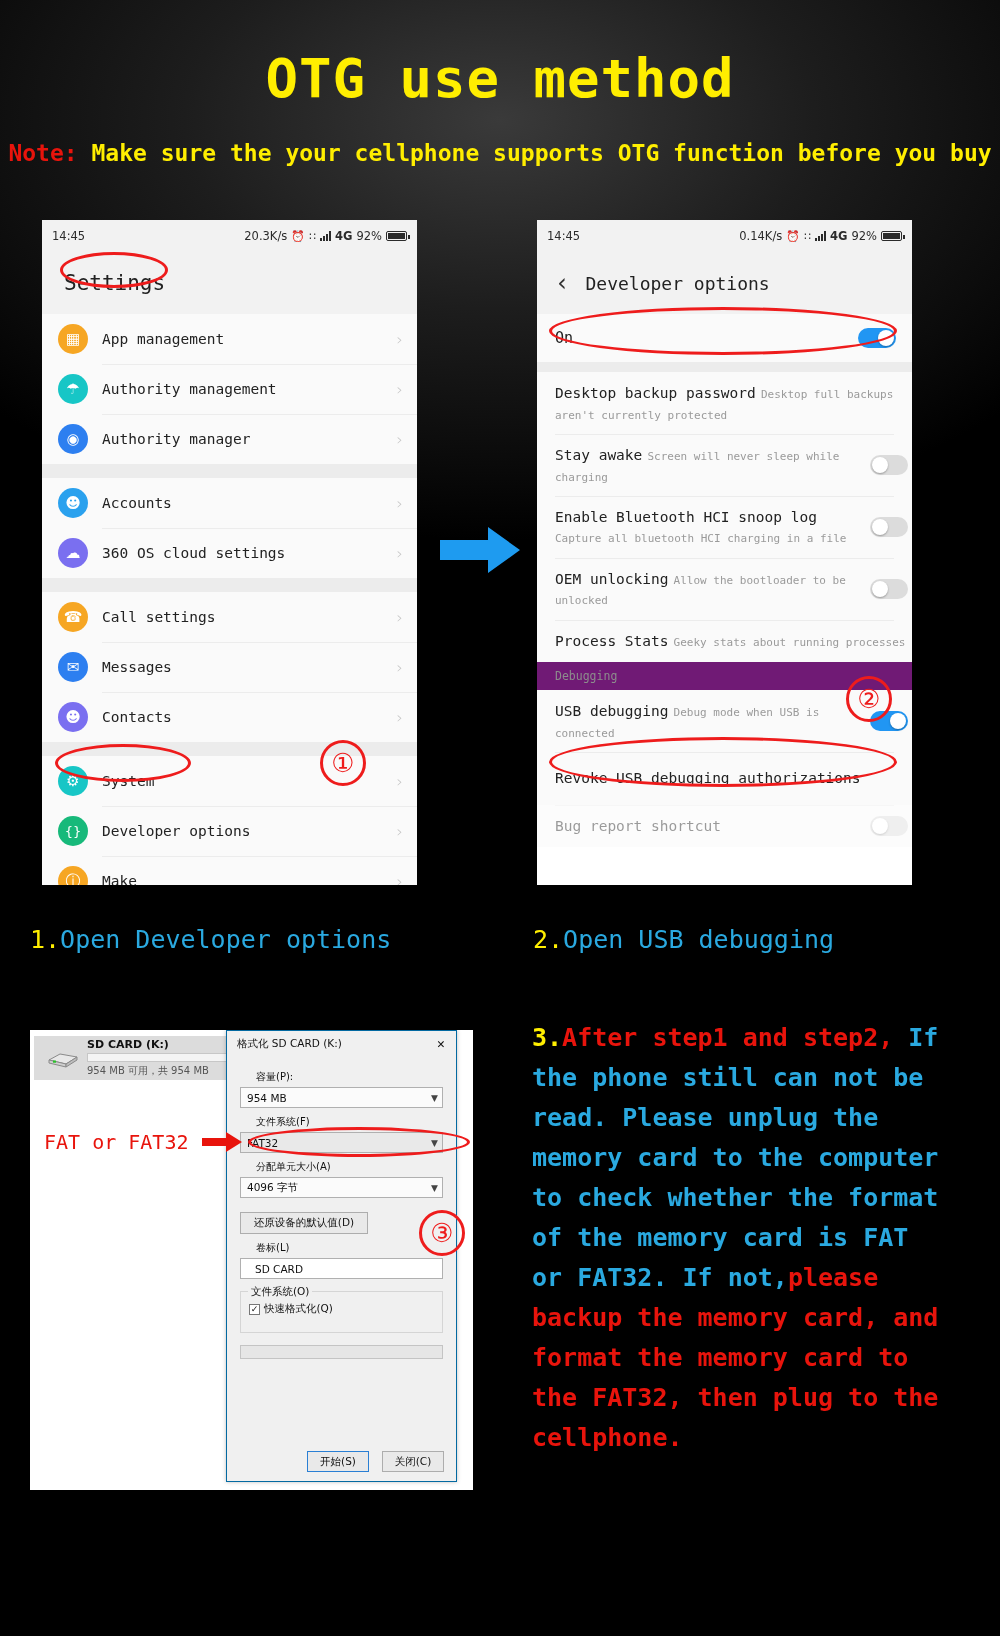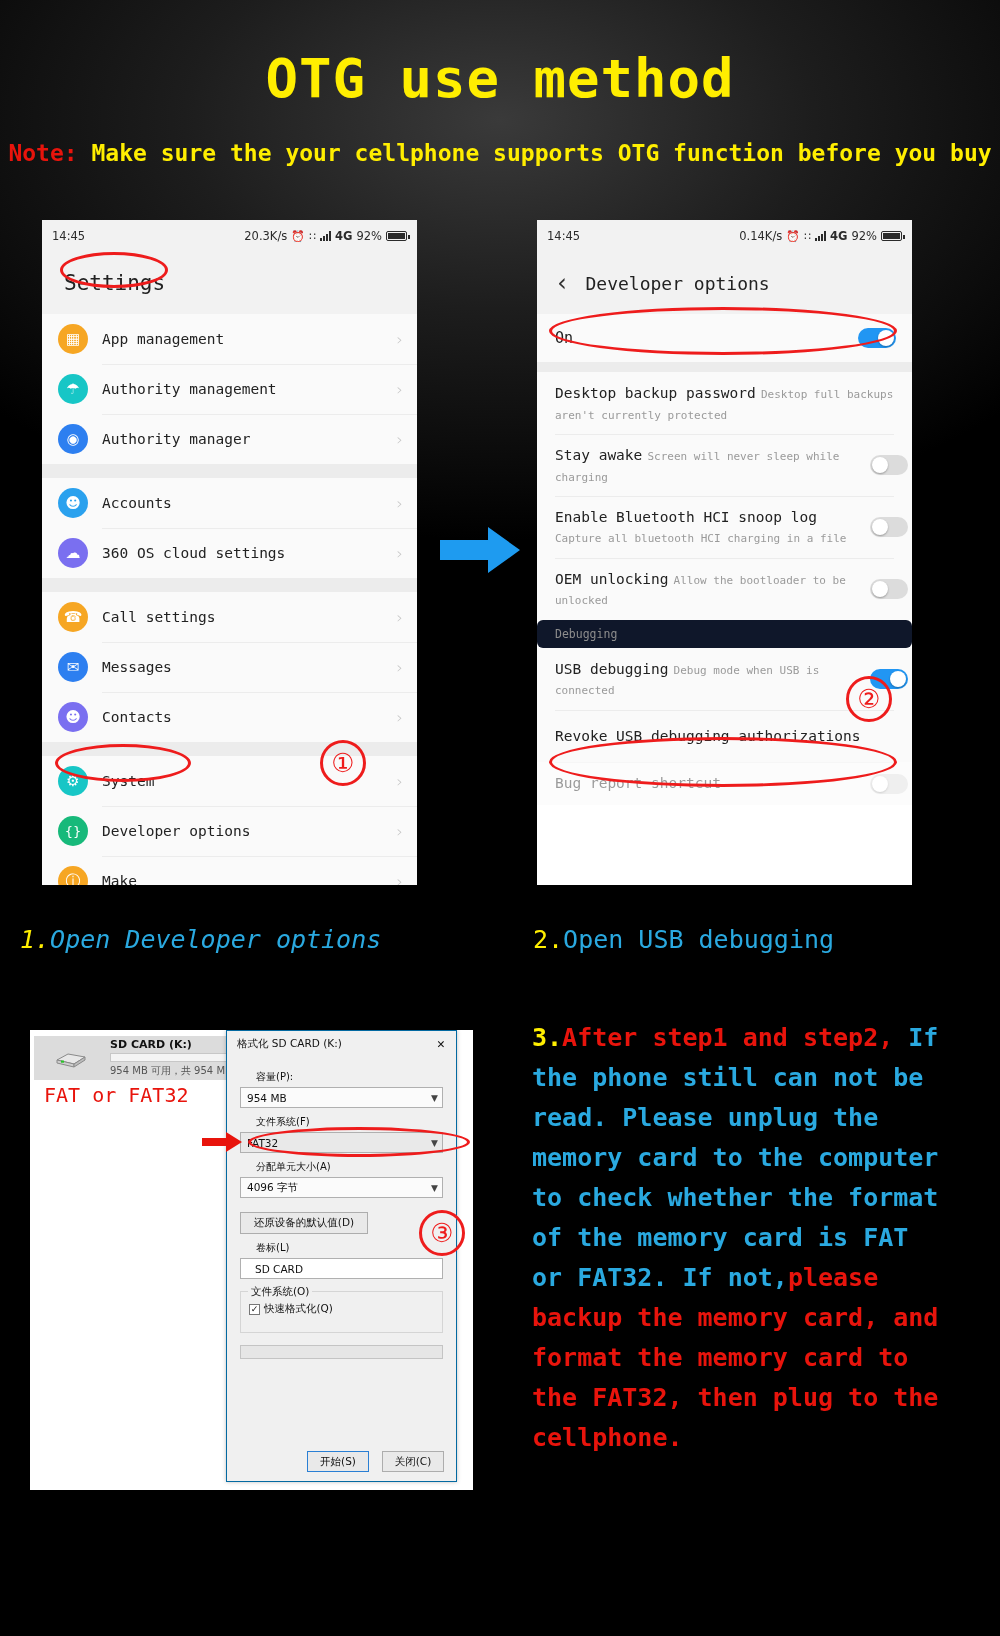--- a/index.html
+++ b/index.html
@@ -129,23 +129,23 @@
   }
   .toggle.on { background: #2196f3; }
   .toggle.off { background: #dcdcdc; }
   .toggle .knob {
     position: absolute; top: 2px; width: 16px; height: 16px; border-radius: 50%;
     background: #fff; box-shadow: 0 1px 2px rgba(0,0,0,.3);
   }
   .toggle.on .knob { right: 2px; }
   .toggle.off .knob { left: 2px; }
   .section-hdr {
-    background: #0f172a; padding: 7px 18px;
-    font-family: "DejaVu Sans Mono", monospace;
-    font-size: 11.5px; color: #8d8d8d; border-radius: 6px;
+    background: #701a75; padding: 7px 18px;
+    font-family: "DejaVu Sans Mono", monospace;
+    font-size: 11.5px; color: #8d8d8d;
   }
   .onrow { background:#fafafa; padding: 14px 16px 14px 18px; display:flex; align-items:center; }
   .onrow .t1 { flex:1; font-family:"DejaVu Sans Mono",monospace; font-size:15px; color:#222; }
 
   
   .oval {
     position: absolute;
     border: 3.5px solid #ee1c1c;
     border-radius: 50%;
     pointer-events: none;
@@ -167,21 +167,21 @@
   }
 
   
   .cap {
     position: absolute;
     font-family: "DejaVu Sans Mono", monospace;
     font-size: 25px; font-weight: 400; color: #2aa9e0;
     white-space: nowrap;
   }
   .cap .num { color: #ffee00; }
-  #cap1 { left: 20px; top: 925px; font-style: italic; }
+  #cap1 { left: 30px; top: 925px; }
   #cap2 { left: 533px; top: 925px; }
 
   
   #step3 {
     position: absolute; left: 532px; top: 1018px; width: 420px;
     font-family: "DejaVu Sans Mono", monospace;
     font-size: 25px; line-height: 40px;
     color: #2aa9e0;
     font-weight: bold;
   }
@@ -190,21 +190,21 @@
 
   
   #win {
     position: absolute; left: 30px; top: 1030px;
     width: 443px; height: 460px;
     background: #fff;
   }
   .drive-panel {
     position: absolute; left: 4px; top: 6px; width: 224px; height: 44px;
     background: #dcdcdc;
-    display: flex; align-items: center; padding-left: 20px; gap: 22px;
+    display: flex; align-items: center; padding-left: 12px; gap: 7px;
   }
   .drive-ico { width: 34px; height: 24px; flex:0 0 auto; }
   .drive-meta { flex: 1; }
   .drive-name {
     font-family: "DejaVu Sans", sans-serif; font-size: 11px; color: #111; font-weight: 600;
   }
   .drive-bar {
     height: 9px; background: #f4f4f4; border: 1px solid #c7c7c7; margin: 2px 8px 2px 0;
   }
   .drive-free { font-family:"DejaVu Sans",sans-serif; font-size:10px; color:#555; }
@@ -273,21 +273,21 @@
   .fbtn {
     width: 62px; height: 21px;
     background: #e9e9e9; border: 1px solid #adadad;
     display: flex; align-items: center; justify-content: center;
     font-family: "DejaVu Sans", sans-serif; font-size: 10.5px; color: #111;
   }
   .fbtn.primary { border: 1px solid #2a7fd4; }
 
   
   #fatlbl {
-    position: absolute; left: 44px; top: 1083px;
+    position: absolute; left: 44px; top: 1130px;
     font-family: "DejaVu Sans Mono", monospace;
     font-size: 20px; color: #e8140c; white-space: nowrap;
   }
   .arrow-red {
     position: absolute; left: 202px; top: 1132px; width: 40px; height: 20px;
   }
 </style>
 </head>
 <body>
 
@@ -460,20 +460,26 @@
           </span>
       </div>
       <div class="drow">
         <span class="texts">
           <span class="t1">OEM unlocking</span>
           <span class="t2">Allow the bootloader to be unlocked</span>
         </span>
         <span class="toggle off">
             <span class="knob"></span>
           </span>
+      </div>
+      <div class="drow">
+        <span class="texts">
+          <span class="t1">Process Stats</span>
+          <span class="t2">Geeky stats about running processes</span>
+        </span>
       </div>
 
       <div class="section-hdr">Debugging</div>
 
       <div class="drow">
         <span class="texts">
           <span class="t1">USB debugging</span>
           <span class="t2">Debug mode when USB is connected</span>
         </span>
         <span class="toggle on">

